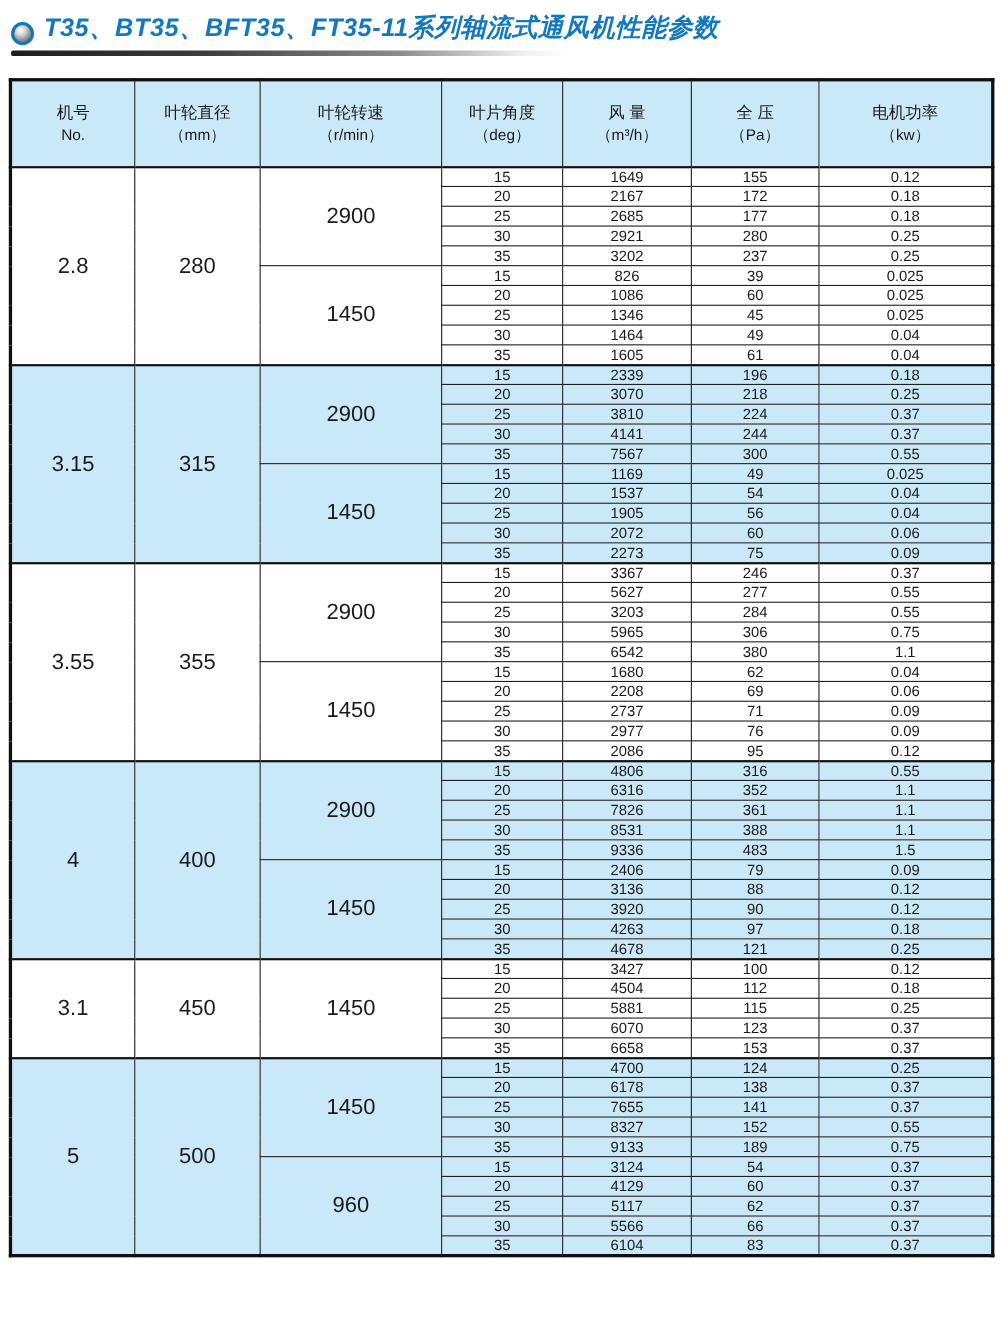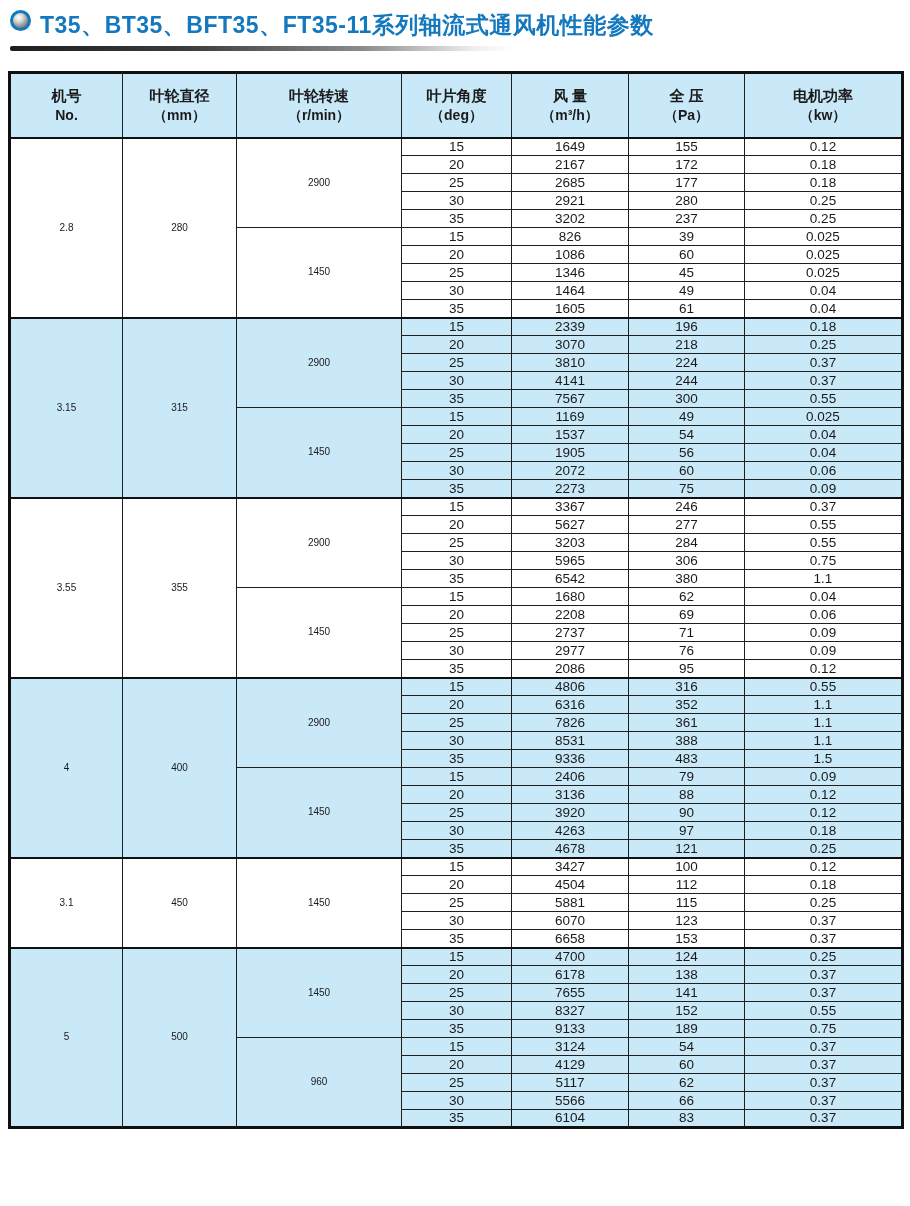--- a/index.html
+++ b/index.html
@@ -9,23 +9,24 @@
     color: #1a1a1a;
     width: 910px;
   }
   .page {
     width: 910px;
     min-height: 1206px;
     padding: 6px 7px 0 8px;
   }
   .title-row {
     display: flex;
-    align-items: flex-start;
+    align-items: flex-end;
     gap: 9px;
     margin: 4px 0 0 2px;
+    font-style: italic;
   }
   .bullet {
     width: 21px;
     height: 21px;
     border-radius: 50%;
     border: 3px solid var(--accent, #1478bf);
     background: radial-gradient(circle at 38% 30%, #ffffff 0%, #d8d8d8 30%, #909090 65%, #555555 100%);
     flex: 0 0 auto;
   }
   .title {
@@ -49,33 +50,33 @@
     border: 3px solid #101010;
   }
   th, td {
     border: 1px solid #1f1f1f;
     text-align: center;
     vertical-align: middle;
     padding: 0;
     overflow: hidden;
   }
   thead th {
-    height: 65px;
+    height: 79px;
     background: var(--shade, #c9e8f8);
-    font-weight: bold;
+    font-weight: normal;
     font-size: 15px;
     line-height: 1.35;
   }
   thead .l2 { font-size: 14px; }
   tbody td {
     height: 18px;
     font-size: 13.5px;
     line-height: 1;
   }
-  tbody td.span-cell { font-size: 10px; }
+  tbody td.span-cell { font-size: 20px; }
   tbody tr.group-start td { border-top: 2px solid #101010; }
   tbody td.shaded { background: var(--shade, #c9e8f8); }
 </style>
 </head>
 <body>
 
 <div class="page">
 
   <div class="title-row">
     <span class="bullet"></span>

